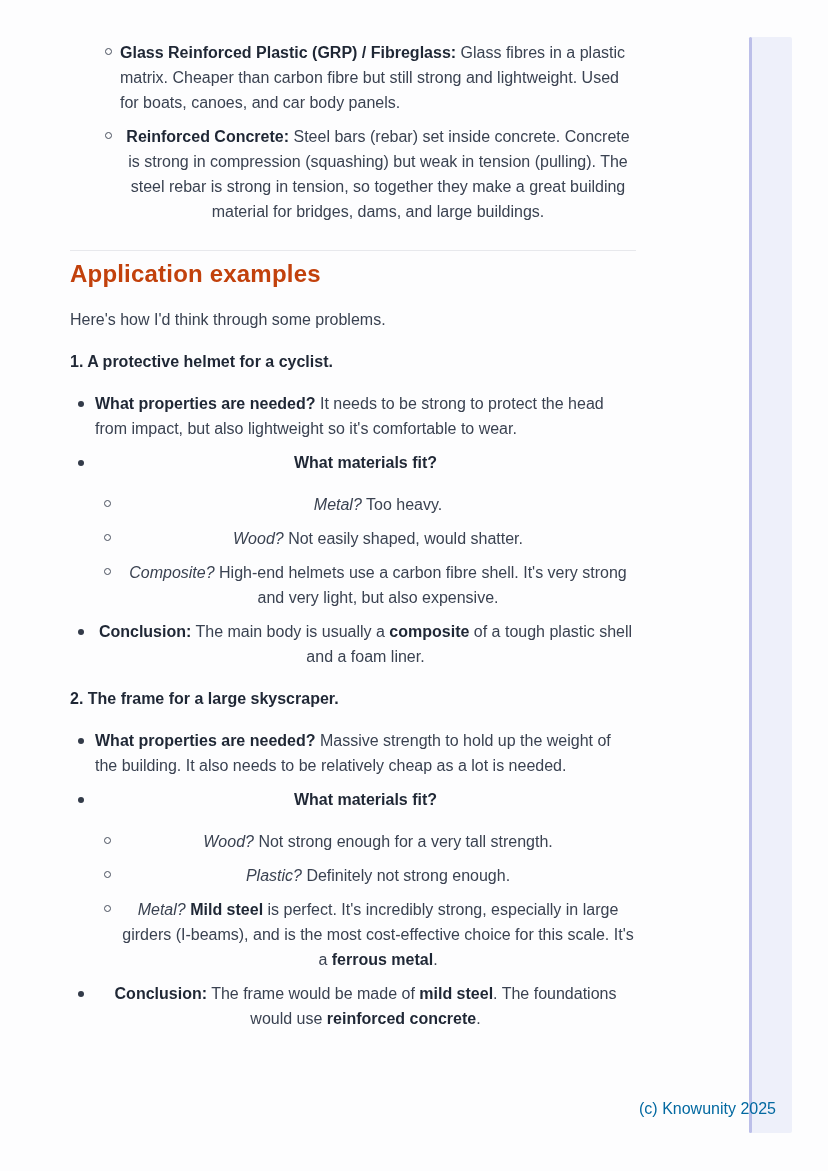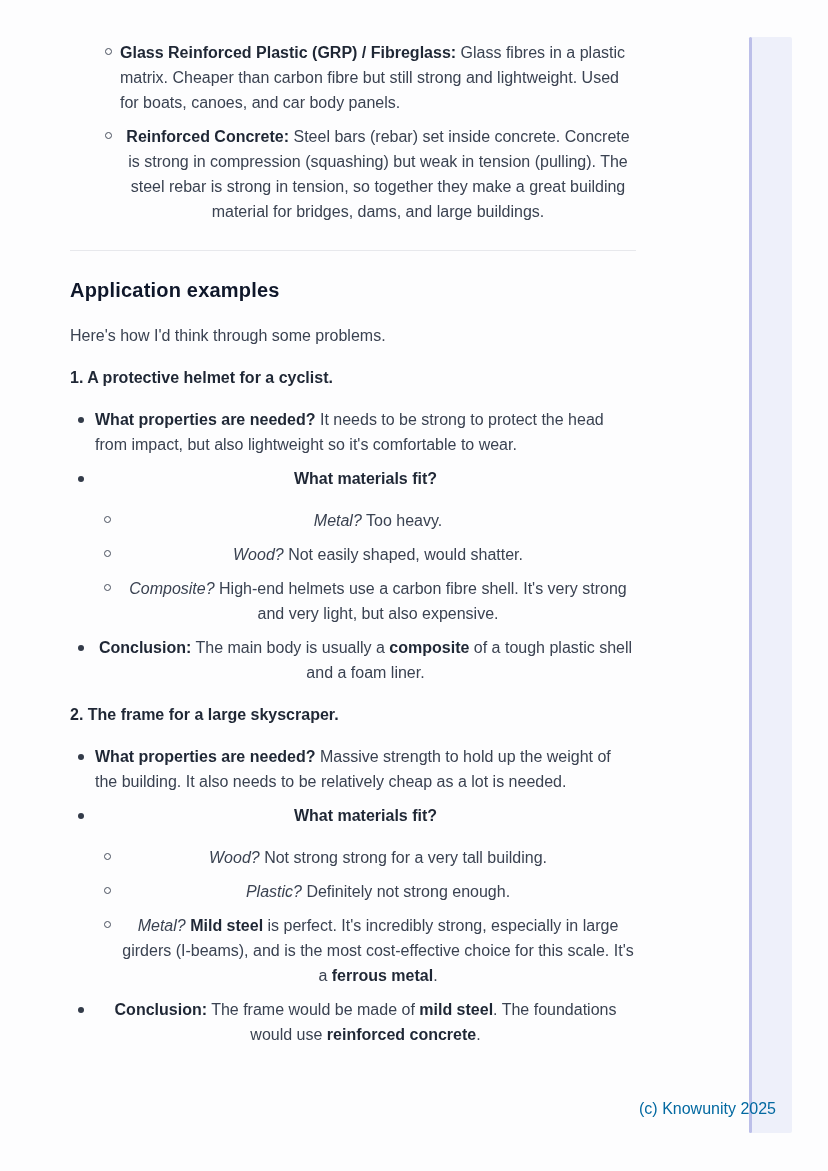--- a/index.html
+++ b/index.html
@@ -64,25 +64,25 @@
     border-radius: 50%;
     background: transparent;
   }
 
   .divider {
     border: none;
     border-top: 1px solid #e7e8ec;
     margin: 26px 0 0 0;
   }
   .section-heading {
-    margin: 24px 0 18px 0;
-    font-size: 20px;
+    margin: 8px 0 18px 0;
+    font-size: 24px;
     line-height: 30px;
     font-weight: 700;
-    color: #0f172a;
+    color: #c2410c;
     letter-spacing: 0.2px;
   }
   .para { margin: 4px 0 17px 0; }
   .example-title {
     margin: 17px 0 17px 0;
     font-weight: 700;
     color: #1f2735;
   }
   .bullet-block { margin: 0 0 17px 0; }
 
@@ -146,21 +146,21 @@
       <li><span class="seg-b">Conclusion:</span><span class="seg-n"> The main body is usually a </span><span class="seg-b">composite</span><span class="seg-n"> of a tough plastic shell and a foam liner.</span></li>
     </ul>
 
     <p class="example-title">2. The frame for a large skyscraper.</p>
 
     <ul class="disc-list bullet-block">
       <li><span class="seg-b">What properties are needed?</span><span class="seg-n"> Massive strength to hold up the weight of the building. It also needs to be relatively cheap as a lot is needed.</span></li>
       <li>
         <span><span class="seg-b">What materials fit?</span></span>
         <ul class="sub-list">
-          <li><span class="seg-i">Wood?</span><span class="seg-n"> Not strong strong for a very tall building.</span></li>
+          <li><span class="seg-i">Wood?</span><span class="seg-n"> Not strong enough for a very tall strength.</span></li>
           <li><span class="seg-i">Plastic?</span><span class="seg-n"> Definitely not strong enough.</span></li>
           <li><span class="seg-i">Metal?</span><span class="seg-n"> </span><span class="seg-b">Mild steel</span><span class="seg-n"> is perfect. It's incredibly strong, especially in large girders (I-beams), and is the most cost-effective choice for this scale. It's a </span><span class="seg-b">ferrous metal</span><span class="seg-n">.</span></li>
         </ul>
       </li>
       <li><span class="seg-b">Conclusion:</span><span class="seg-n"> The frame would be made of </span><span class="seg-b">mild steel</span><span class="seg-n">. The foundations would use </span><span class="seg-b">reinforced concrete</span><span class="seg-n">.</span></li>
     </ul>
 
   </div>
 
   <div class="watermark">(c) Knowunity 2025</div>

